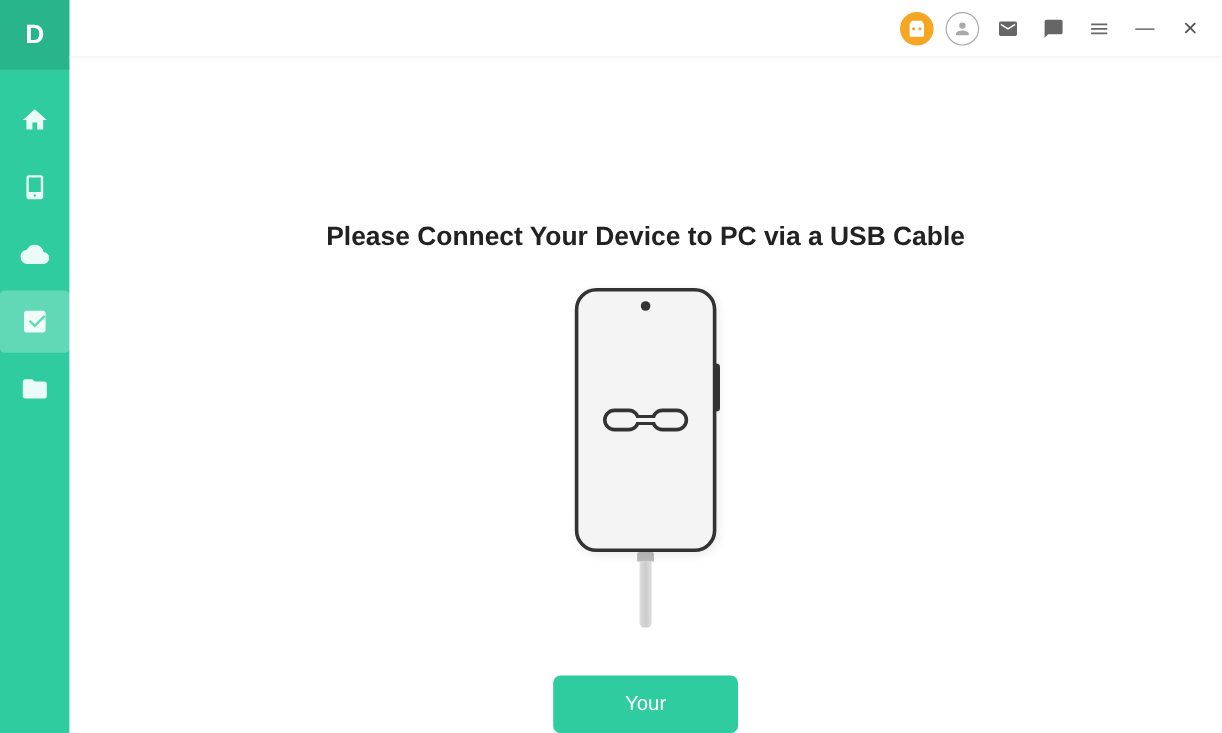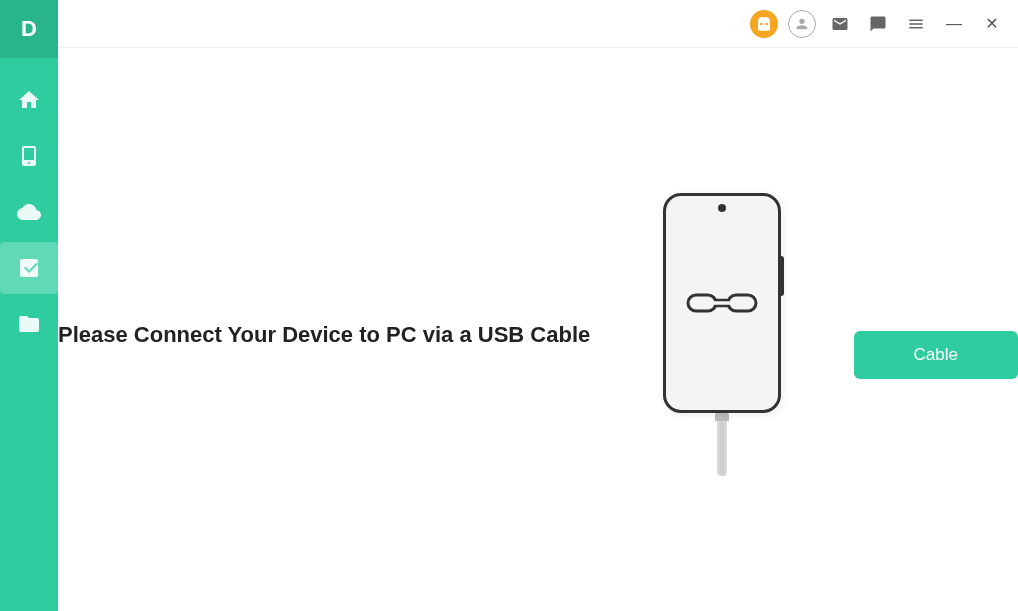--- a/index.html
+++ b/index.html
@@ -120,23 +120,23 @@
       justify-content: center;
       cursor: pointer;
       color: #555;
       font-size: 16px;
     }
 
     
     .content {
       flex: 1;
       display: flex;
-      flex-direction: row;
-      align-items: center;
-      justify-content: space-between;
+      flex-direction: column;
+      align-items: center;
+      justify-content: flex-end;
       padding-top: 40px;
     }
 
     .page-title {
       font-size: 22px;
       font-weight: 700;
       color: #222;
       margin-bottom: 30px;
       text-align: center;
     }
@@ -296,15 +296,15 @@
           </svg>
         </div>
       </div>
 
       <div style="display:flex;flex-direction:column;align-items:center;">
         <div style="width:14px;height:8px;background:#bbb;border-radius:2px 2px 0 0;margin-top:0;"></div>
         <div style="width:10px;height:55px;background:linear-gradient(to right,#ddd,#ccc,#ddd);border-radius:0 0 4px 4px;"></div>
       </div>
     </div>
 
-    <button class="next-btn">Cable</button>
+    <button class="next-btn">Your</button>
   </div>
 </div>
 
 </body></html>

